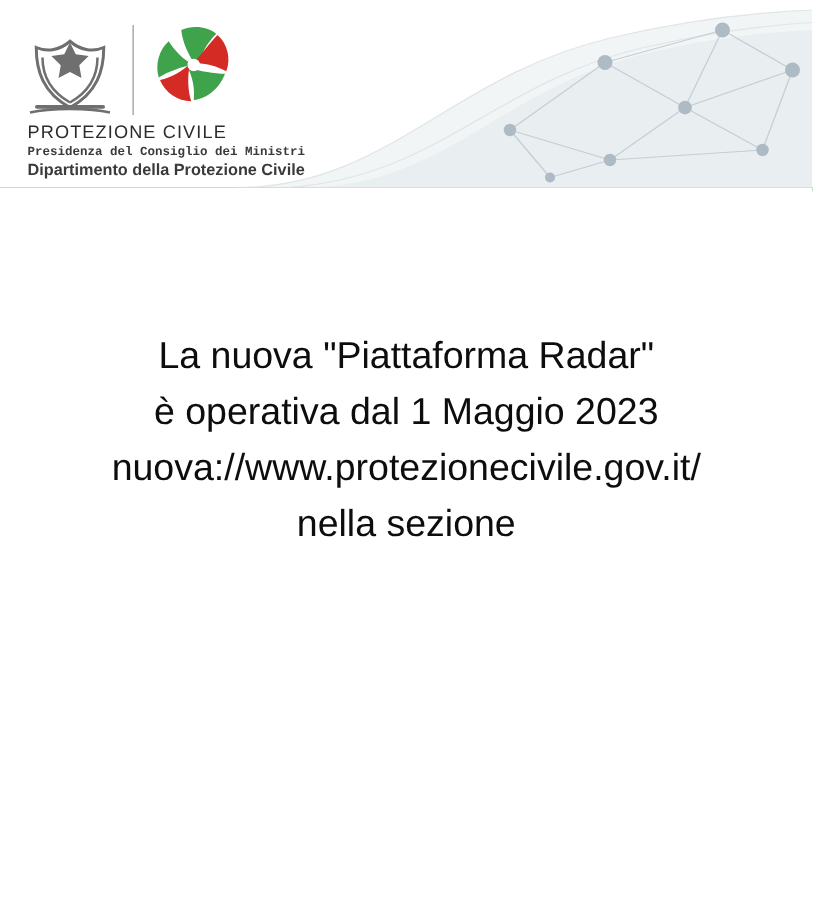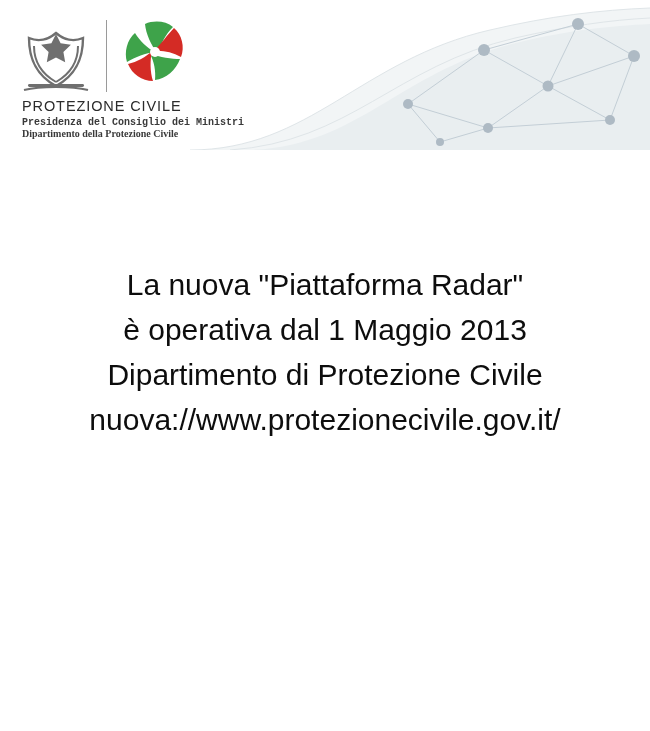--- a/index.html
+++ b/index.html
@@ -100,22 +100,22 @@
     font-size: 10px;
     color: #3a3a3a;
     font-weight: bold;
     white-space: nowrap;
   }
 
   .org-sub2 {
     position: absolute;
     left: 8px;
     top: 114px;
-    font-family: Liberation Serif, serif;
-    font-size: 10px;
+    font-family: Liberation Sans, sans-serif;
+    font-size: 13px;
     color: #3a3a3a;
     font-weight: bold;
     white-space: nowrap;
   }
 
   
   .content {
     position: absolute;
     top: 150px;
     left: 0;
@@ -217,19 +217,19 @@
 
       <div class="org-name">PROTEZIONE CIVILE</div>
       <div class="org-sub1">Presidenza del Consiglio dei Ministri</div>
       <div class="org-sub2">Dipartimento della Protezione Civile</div>
     </div>
   </div>
 
   <div class="content">
     <div class="message">
       <span class="line">La nuova "Piattaforma Radar"</span>
-      <span class="line">è operativa dal 1 Maggio 2013</span>
-      <span class="line">Dipartimento di Protezione Civile</span>
+      <span class="line">è operativa dal 1 Maggio 2023</span>
       <span class="line">nuova://www.protezionecivile.gov.it/</span>
+      <span class="line">nella sezione</span>
     </div>
   </div>
 
 </div>
 
 </body></html>

